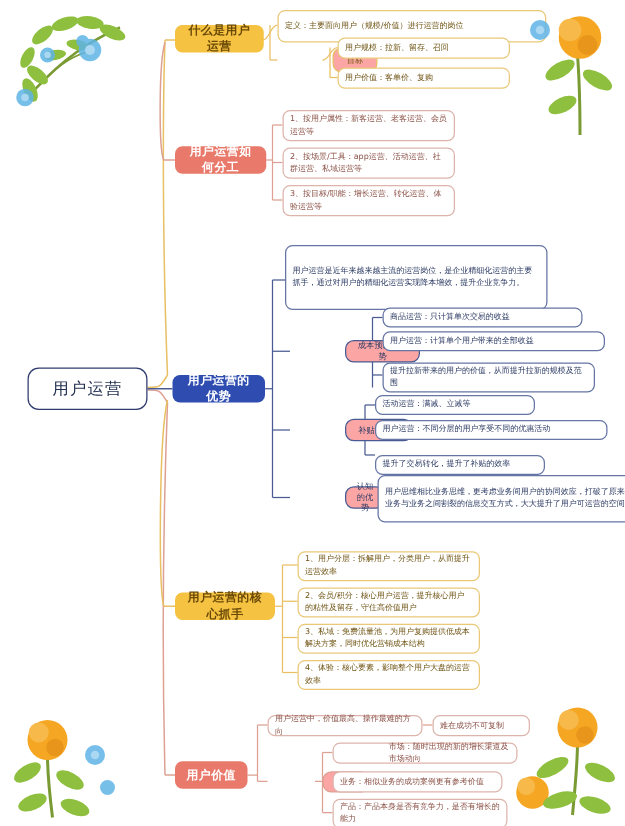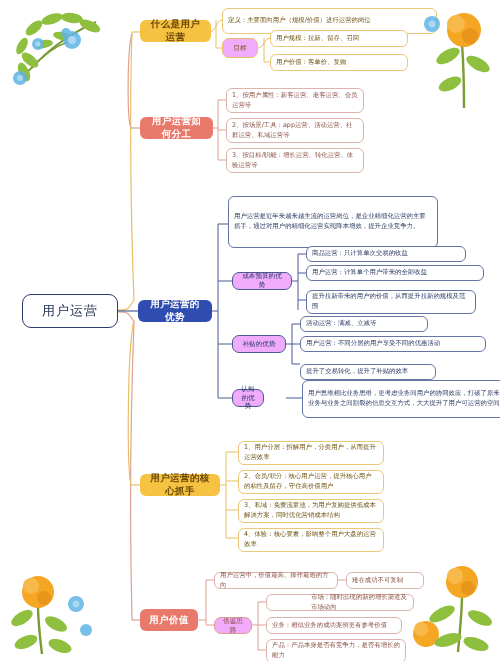--- a/index.html
+++ b/index.html
@@ -24,22 +24,22 @@
   }
 
   
   .l1{border-radius:6px;justify-content:center;padding:5px 8px;
       font-size:9.5px;font-weight:bold;color:#ffffff;letter-spacing:.4px;text-align:center;}
   .l1.yellow{background:#f5c242;color:#6b4a07;}
   .l1.salmon{background:#e8796b;}
   .l1.blue{background:#2f4db0;}
 
   
-  .l2{border-radius:7px;background:#f0abfc;padding:3px 6px;font-size:6.6px;line-height:1.35;
-      justify-content:center;text-align:center;}
+  .l2{border-radius:7px;background:#fca5a5;padding:3px 6px;font-size:6.6px;line-height:1.35;
+      justify-content:center;text-align:center;margin-left:44px;}
   .l2.yellow{border:1px solid #e8bf63;color:#7a5c13;}
   .l2.blue{border:1px solid #4a5b93;color:#2b3a63;}
   .l2.salmon{border:1px solid #dda093;color:#8a4a3c;}
 
   
   .leaf{border-radius:6px;background:#fff;padding:3.5px 5px;font-size:6.4px;line-height:1.5;
         text-align:left;align-items:center;}
   .leaf.yellow{border:1px solid #e9c878;color:#6f5413;}
   .leaf.salmon{border:1px solid #ddb4ac;color:#8a5046;}
   .leaf.blue{border:1px solid #6575a4;color:#2b3a63;}

